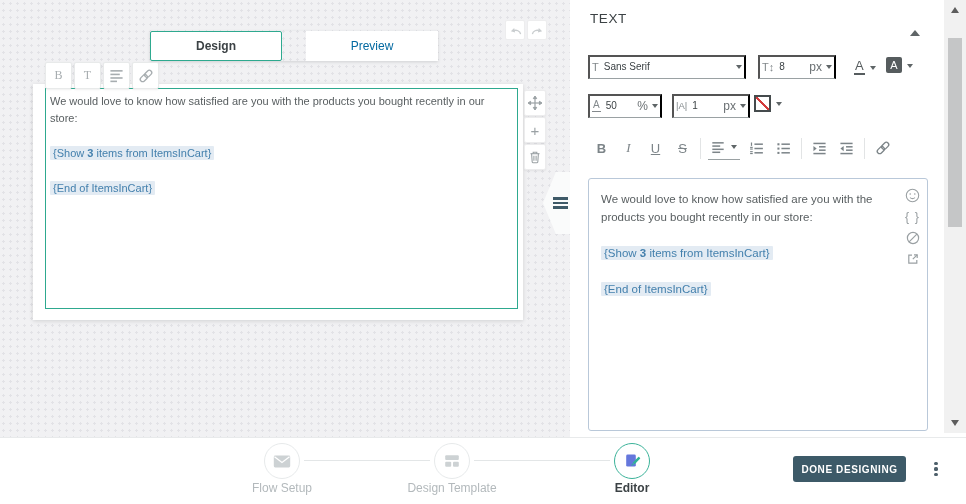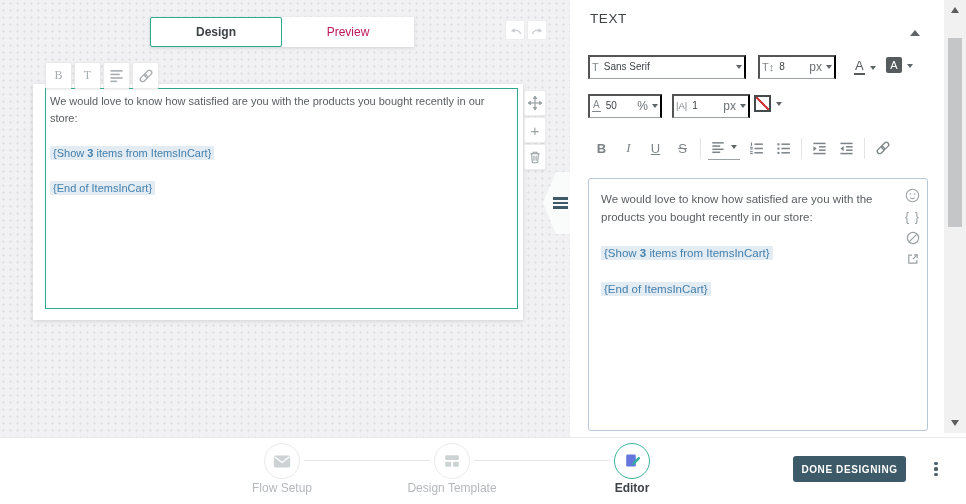--- a/index.html
+++ b/index.html
@@ -14,23 +14,23 @@
   }
   html,body{margin:0;padding:0;}
   body{font-family:"Liberation Sans","DejaVu Sans",sans-serif;}
   .app{position:relative;width:966px;height:504px;overflow:hidden;background:#fff;}
 
   
   .canvas{position:absolute;left:0;top:0;width:570px;height:437px;
     background-color:#f1f1f3;
     background-image:radial-gradient(circle,#e2e2e6 1px,rgba(0,0,0,0) 1.3px);
     background-size:7px 7px;}
-  .tab-group{position:absolute;left:150px;top:17px;display:flex;box-shadow:0 1px 3px rgba(60,64,67,.18);}
+  .tab-group{position:absolute;left:150px;top:31px;display:flex;box-shadow:0 1px 3px rgba(60,64,67,.18);gap:24px;}
   .tab{width:132px;height:30px;background:#fff;border:1px solid #fff;display:flex;align-items:center;justify-content:center;
-    font-size:12px;color:#be185d;cursor:pointer;box-sizing:border-box;}
+    font-size:12px;color:#0369a1;cursor:pointer;box-sizing:border-box;}
   .tab.active{border:1px solid var(--accent-teal);border-radius:2px;color:var(--ink);font-weight:bold;}
   .history{position:absolute;left:505px;top:20px;display:flex;gap:2px;}
   .hist-btn{width:20px;height:20px;background:#fff;border:1px solid #ededee;border-radius:2px;
     display:flex;align-items:center;justify-content:center;color:var(--light-icon);padding:0;}
 
   .block-card{position:absolute;left:33px;top:84px;width:490px;height:236px;background:#fff;
     box-shadow:0 1px 4px rgba(60,64,67,.18);}
   .mini-toolbar{position:absolute;left:45px;top:62px;display:flex;gap:2px;z-index:3;}
   .mini-btn{width:27px;height:27px;background:#fff;border:1px solid #e8eaea;border-radius:2px;
     display:flex;align-items:center;justify-content:center;color:#a7adb0;font-size:12px;padding:0;

